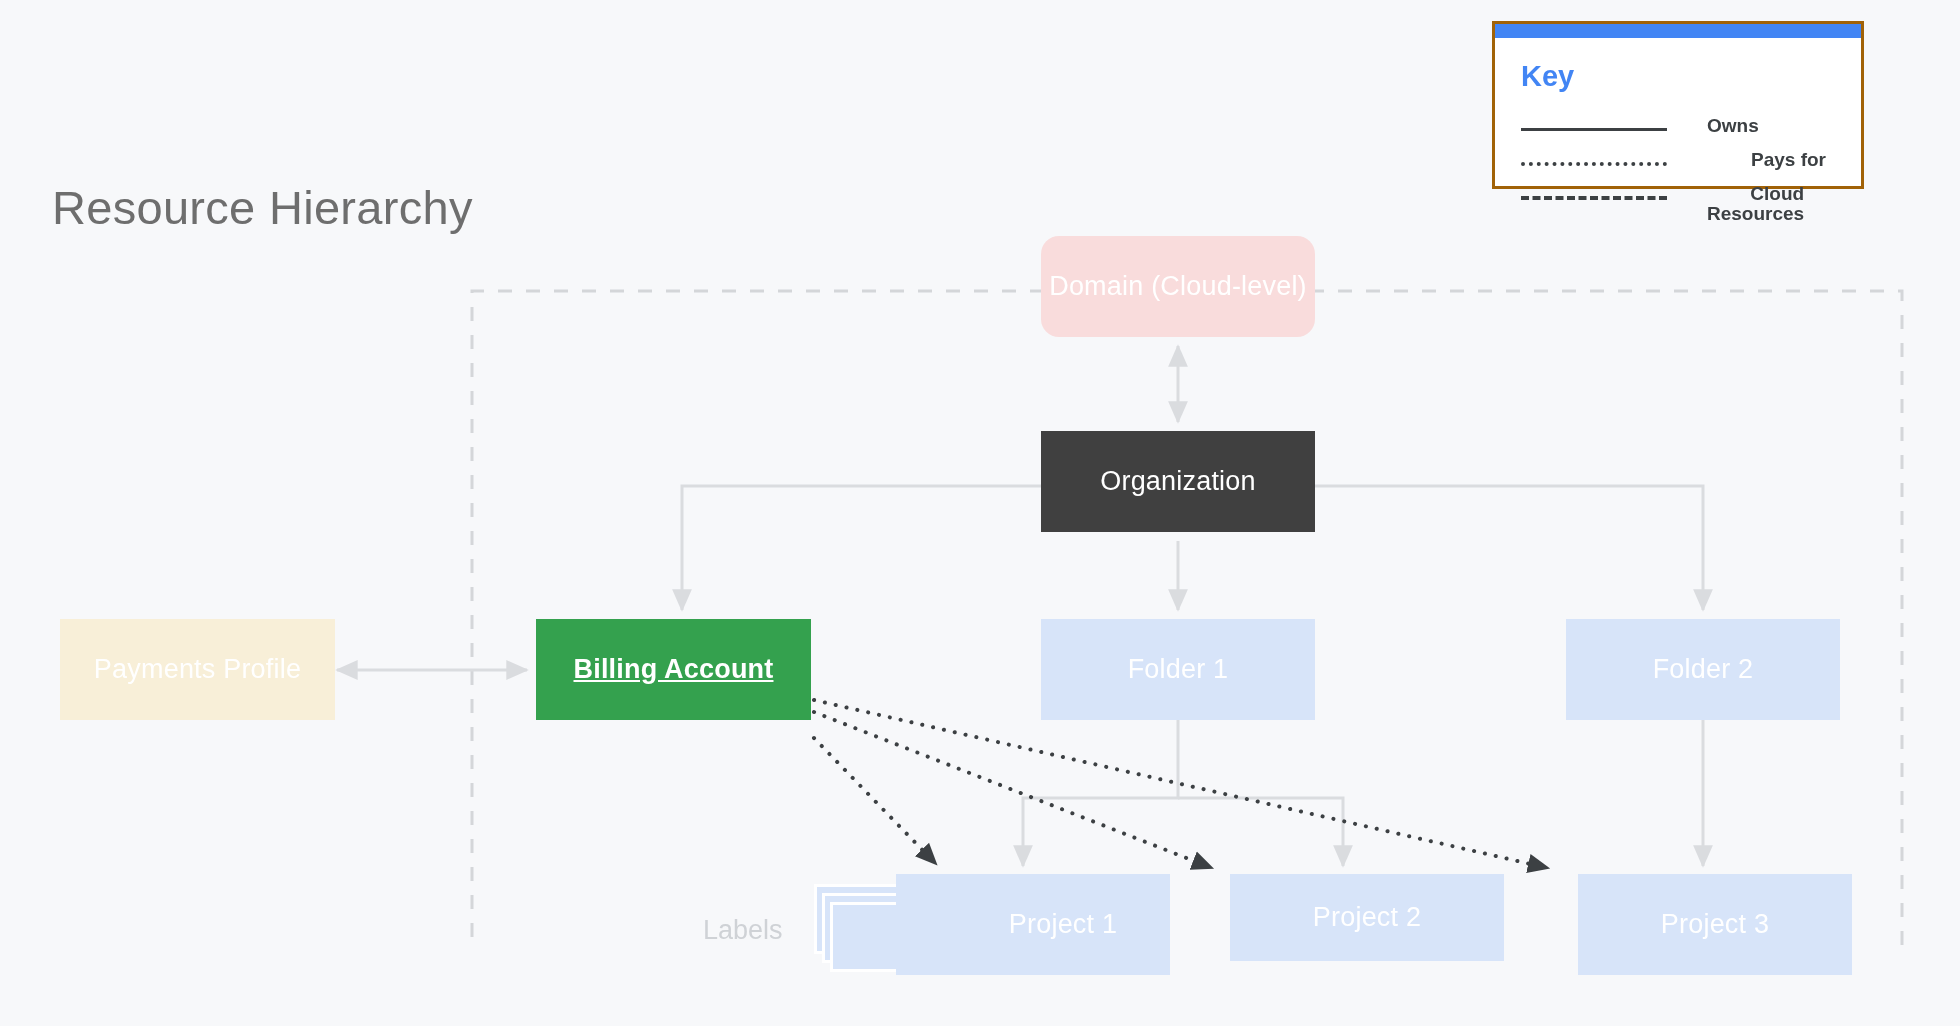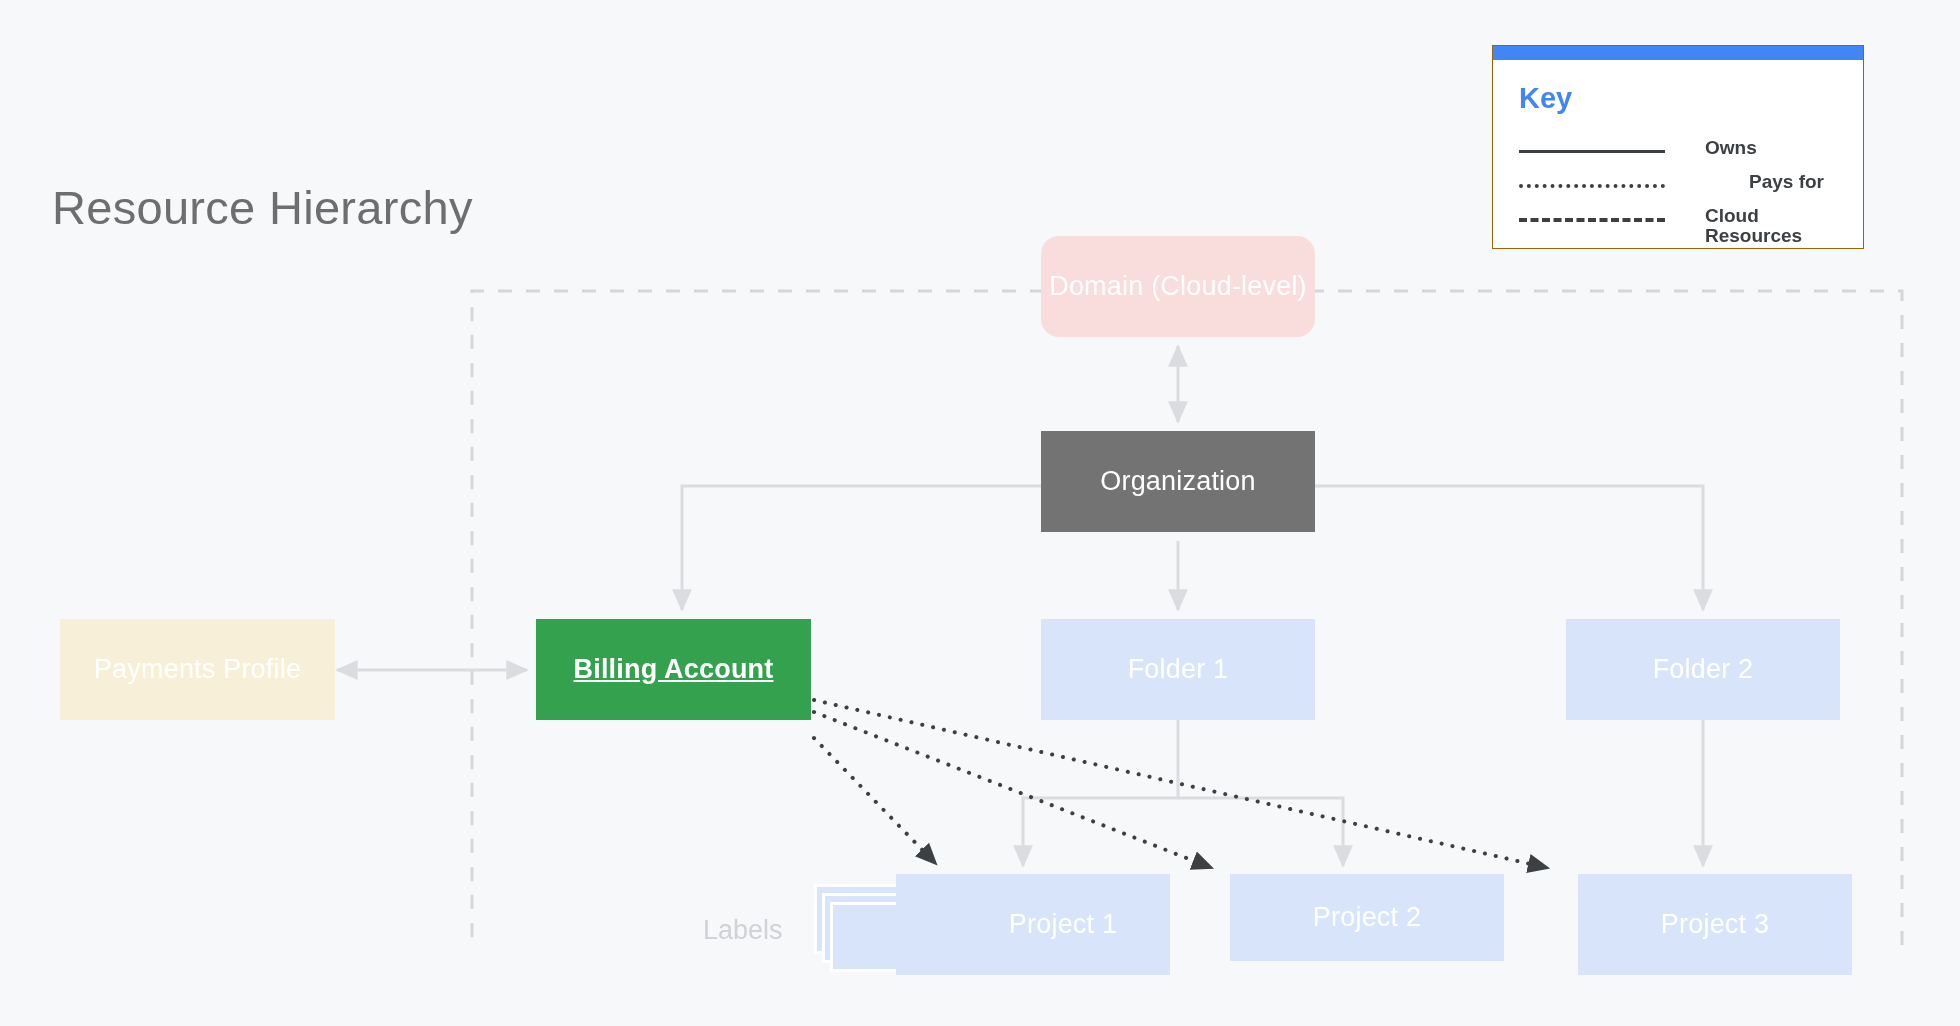--- a/index.html
+++ b/index.html
@@ -42,35 +42,35 @@
 
   .label-card {
     position: absolute;
     background: #D7E4F9;
     border: 3px solid #FFFFFF;
   }
 
   
   #key-box {
     position: absolute;
-    left: 1492px; top: 45px;
-    width: 372px; height: 204px;
+    left: 1492px; top: 21px;
+    width: 372px; height: 168px;
     background: #FFFFFF;
-    border: 1px solid #a16207;
+    border: 3px solid #a16207;
   }
   #key-accent {
     position: absolute; left: 0; top: 0;
     width: 100%; height: 14px;
     background: #4285F4;
   }
   #key-title {
     position: absolute; left: 26px; top: 36px;
     font-size: 29px; font-weight: 700; color: #4285F4;
   }
-  .key-row { position: absolute; left: 26px; display: flex; align-items: flex-start; }
+  .key-row { position: absolute; left: 26px; display: flex; align-items: flex-start; text-align: right; }
   .key-swatch { width: 146px; height: 2px; margin-top: 12px; flex: 0 0 146px; }
   .key-swatch.solid  { border-top: 3px solid #3C4043; }
   .key-swatch.dotted { border-top: 4px dotted #3C4043; }
   .key-swatch.dashed { border-top: 4px dashed #3C4043; }
   .key-label {
     margin-left: 40px; font-size: 19px; font-weight: 700; color: #3C4043;
     line-height: 1.05; white-space: pre-line;
   }
 </style>
 </head>
@@ -118,21 +118,21 @@
   <div class="label-card" style="left:814px; top:884px; width:100px; height:70px;"></div>
   <div class="label-card" style="left:822px; top:893px; width:100px; height:70px;"></div>
   <div class="label-card" style="left:830px; top:902px; width:100px; height:70px;"></div>
 
   <div id="labels-text">Labels</div>
 
   <div class="node" style="left:1041px; top:236px; width:274px; height:101px; background:#F9DCDC;border-radius:18px;">
     <span>Domain (Cloud-level)</span>
   </div>
 
-  <div class="node" style="left:1041px; top:431px; width:274px; height:101px; background:#737373;">
+  <div class="node" style="left:1041px; top:431px; width:274px; height:101px; background:#404040;">
     <span>Organization</span>
   </div>
 
   <div class="node" style="left:60px; top:619px; width:275px; height:101px; background:#F8EFD8;">
     <span>Payments Profile</span>
   </div>
 
   <div class="node bold" style="left:536px; top:619px; width:275px; height:101px; background:#34A14E;">
     <span>Billing Account</span>
   </div>

